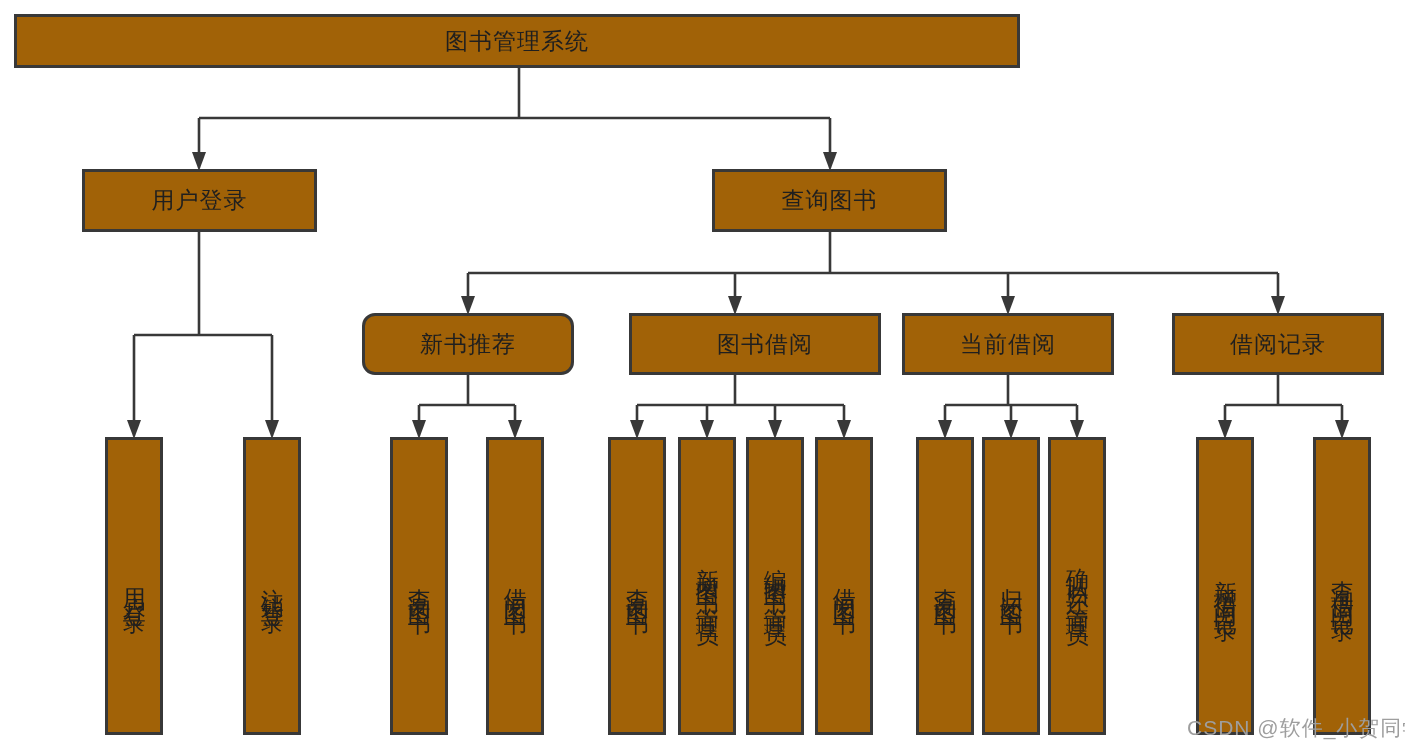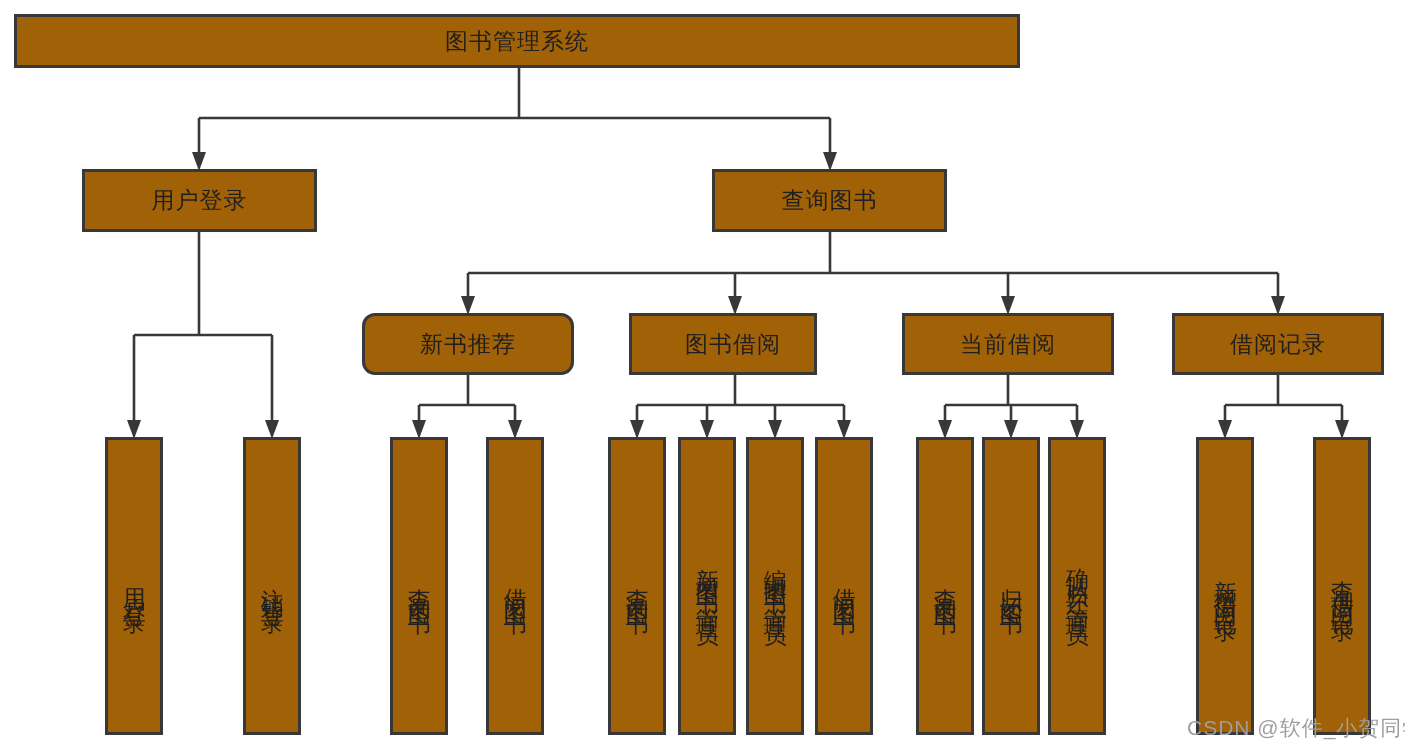--- a/index.html
+++ b/index.html
@@ -103,21 +103,21 @@
   <div class="node h-node" style="left:82px; top:169px; width:235px; height:63px;">
     <span>用户登录</span>
   </div>
   <div class="node h-node" style="left:712px; top:169px; width:235px; height:63px;">
     <span>查询图书</span>
   </div>
 
   <div class="node h-node" style="left:362px; top:313px; width:212px; height:62px;border-radius:13px;">
     <span>新书推荐</span>
   </div>
-  <div class="node h-node" style="left:629px; top:313px; width:188px; height:62px;padding-left:20px;">
+  <div class="node h-node" style="left:629px; top:313px; width:252px; height:62px;padding-left:20px;">
     <span>图书借阅</span>
   </div>
   <div class="node h-node" style="left:902px; top:313px; width:212px; height:62px;">
     <span>当前借阅</span>
   </div>
   <div class="node h-node" style="left:1172px; top:313px; width:212px; height:62px;">
     <span>借阅记录</span>
   </div>
 
   <div class="node leaf" style="left:105px;">

